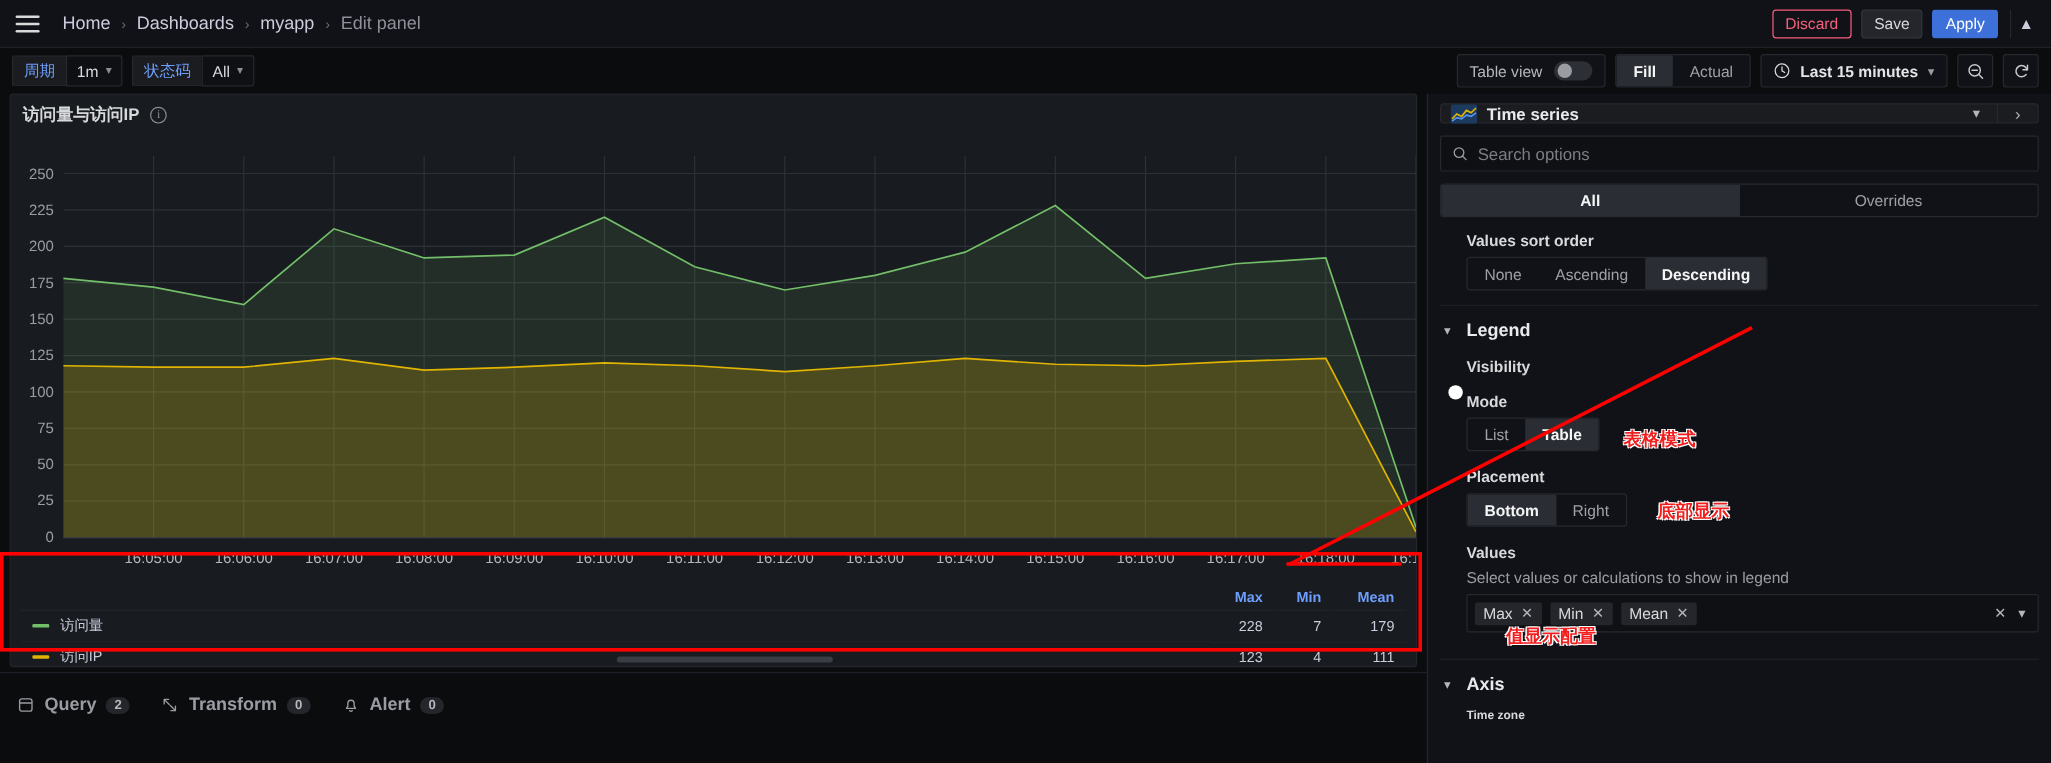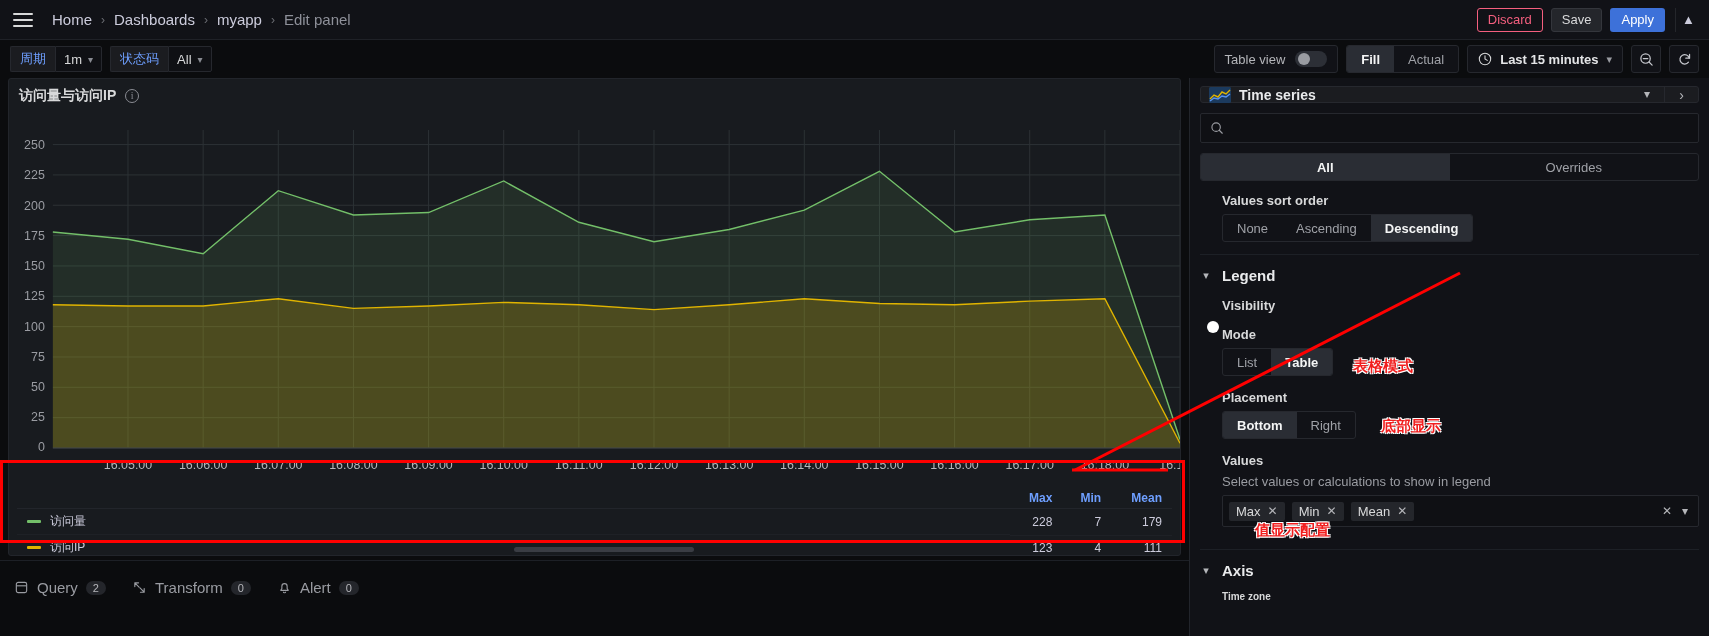--- a/index.html
+++ b/index.html
@@ -106,21 +106,21 @@
     border-bottom: 1px solid #1e2126; font-size: 12px; }
   .legend-table td.name-col { text-align: left; display: flex; align-items: center;
     gap: 9px; }
   .series-dash { width: 14px; height: 3px; border-radius: 1px; display: inline-block; }
 
   .hscroll { position: absolute; bottom: 3px; left: 0; right: 0; height: 5px; }
   .hscroll .thumb { position: absolute; left: 505px; width: 180px; height: 5px;
     background: #3a3d44; border-radius: 3px; }
 
   .bottom-tabs { height: 74px; display: flex; align-items: flex-start; gap: 26px;
-    padding: 18px 0 0 14px; border-top: 1px solid #1d2026; margin-top: 4px; }
+    padding: 18px 0 0 14px; border-top: 1px solid #1d2026; margin-top: 4px; font-weight: bold; }
   .btab { display: flex; align-items: center; gap: 8px; font-size: 15px; color: #9a9ca2;
     cursor: pointer; }
   .btab .badge { background: #24262b; border-radius: 10px; font-size: 11px;
     padding: 1px 7px; color: #b5b6ba; }
 
   
   .rightcol { width: 520px; flex: 0 0 520px; background: #111217;
     border-left: 1px solid #22252b; display: flex; flex-direction: column; }
   .viz-picker { margin: 8px 10px 0 10px; height: 17px; display: flex; align-items: flex-start;
     border: 1px solid #26282e; border-radius: 3px; background: #1b1c20; }
@@ -405,20 +405,21 @@
       <span class="viz-caret">▾</span>
       <span class="viz-next">›</span>
     </div>
 
     <div class="opt-scroll">
       <div class="searchbox">
         <svg width="14" height="14" viewBox="0 0 16 16">
           <circle cx="7" cy="7" r="4.8" fill="none" stroke="#9a9ca2" stroke-width="1.3"></circle>
           <path d="M10.6 10.6L14 14" stroke="#9a9ca2" stroke-width="1.3" stroke-linecap="round"></path>
         </svg>
+        <input type="text" placeholder="Search options" style="">
       </div>
 
       <div class="tabs2">
         <div class="t active">All</div>
         <div class="t">Overrides</div>
       </div>
 
       <div class="opt-section" style="border-bottom:1px solid #1d2026;padding-bottom:12px;">
         <div class="opt-label">Values sort order</div>
         <div class="opt-row">

